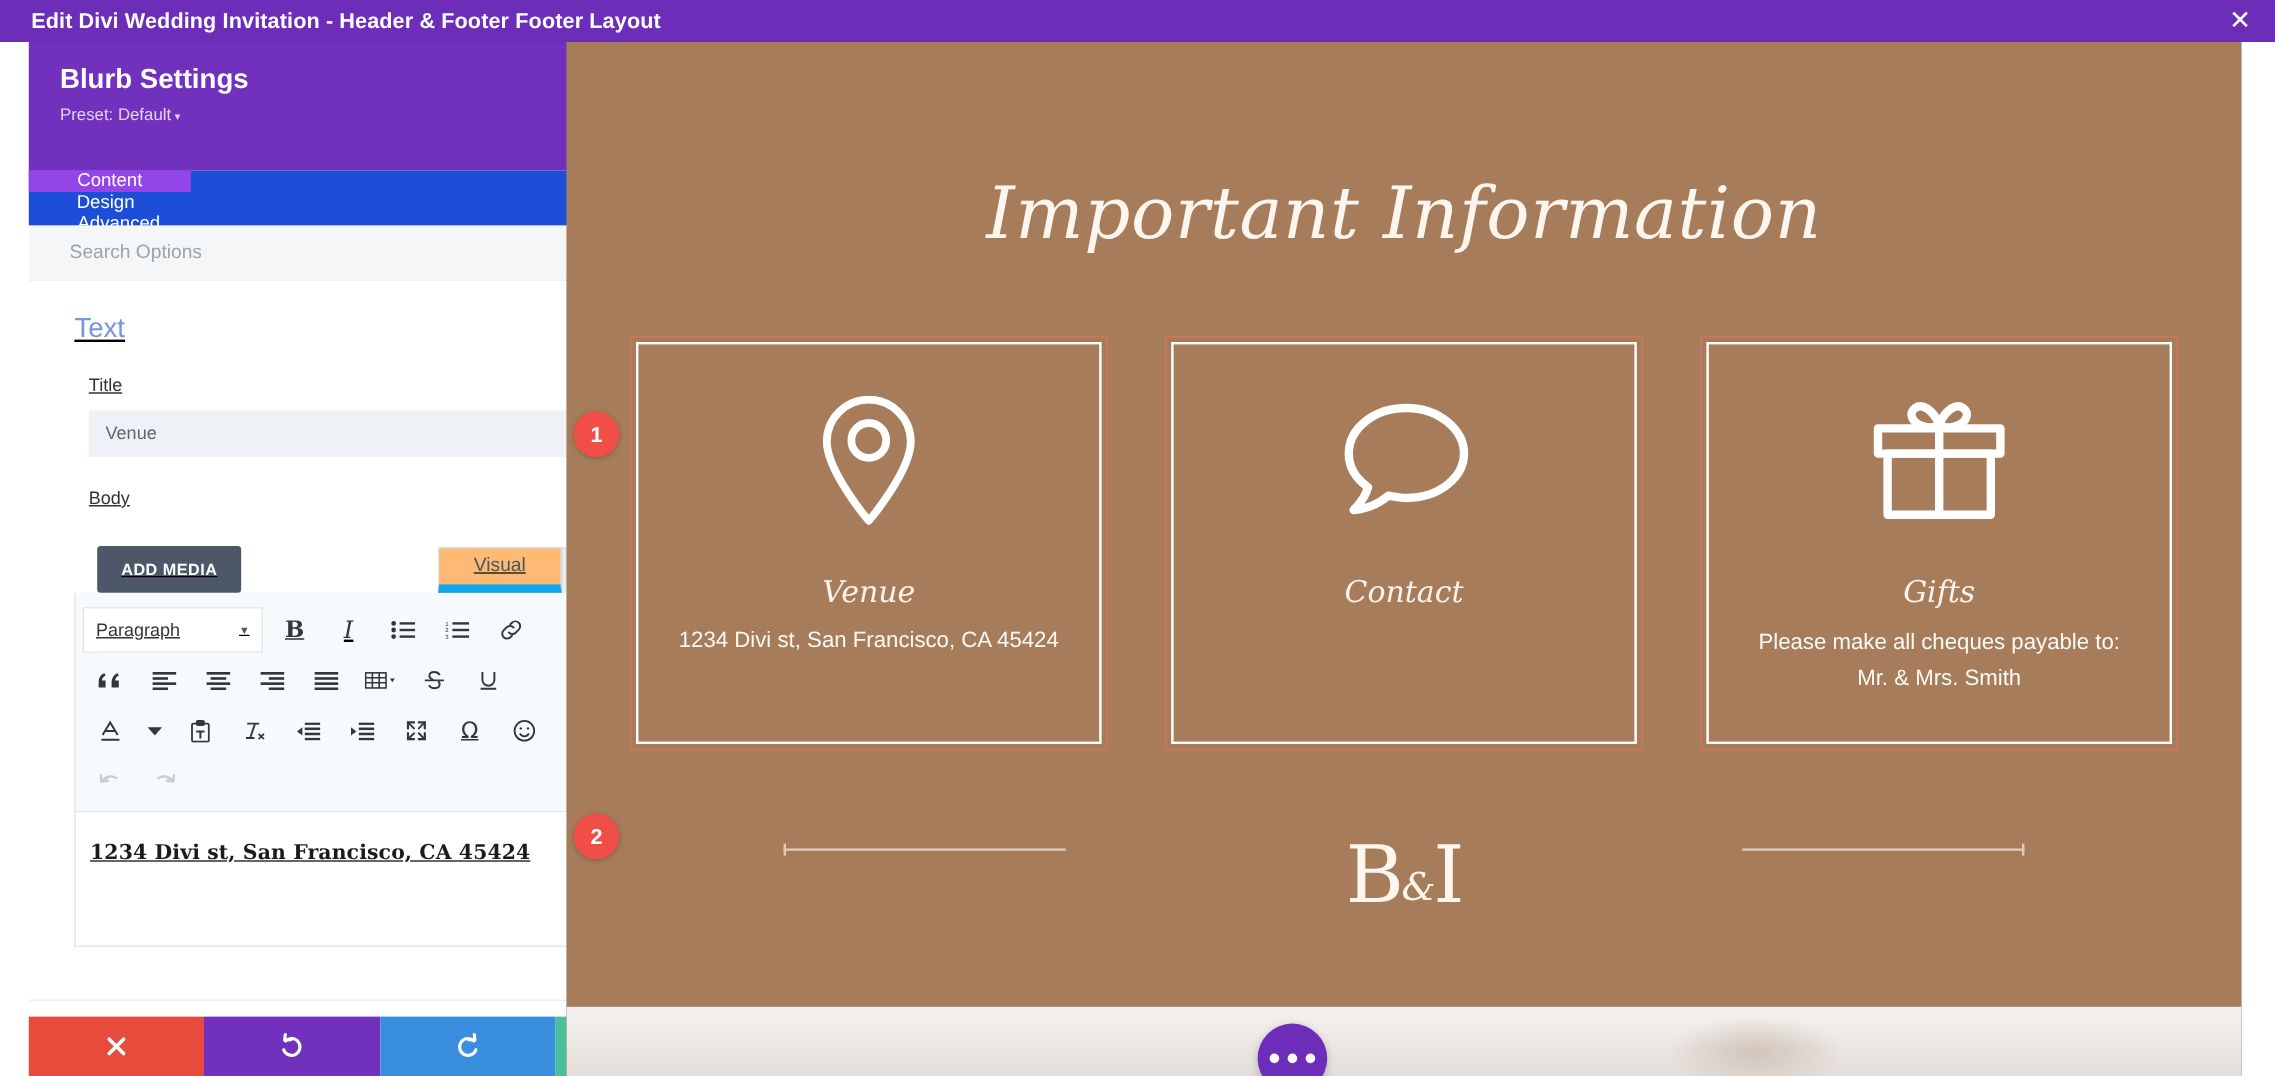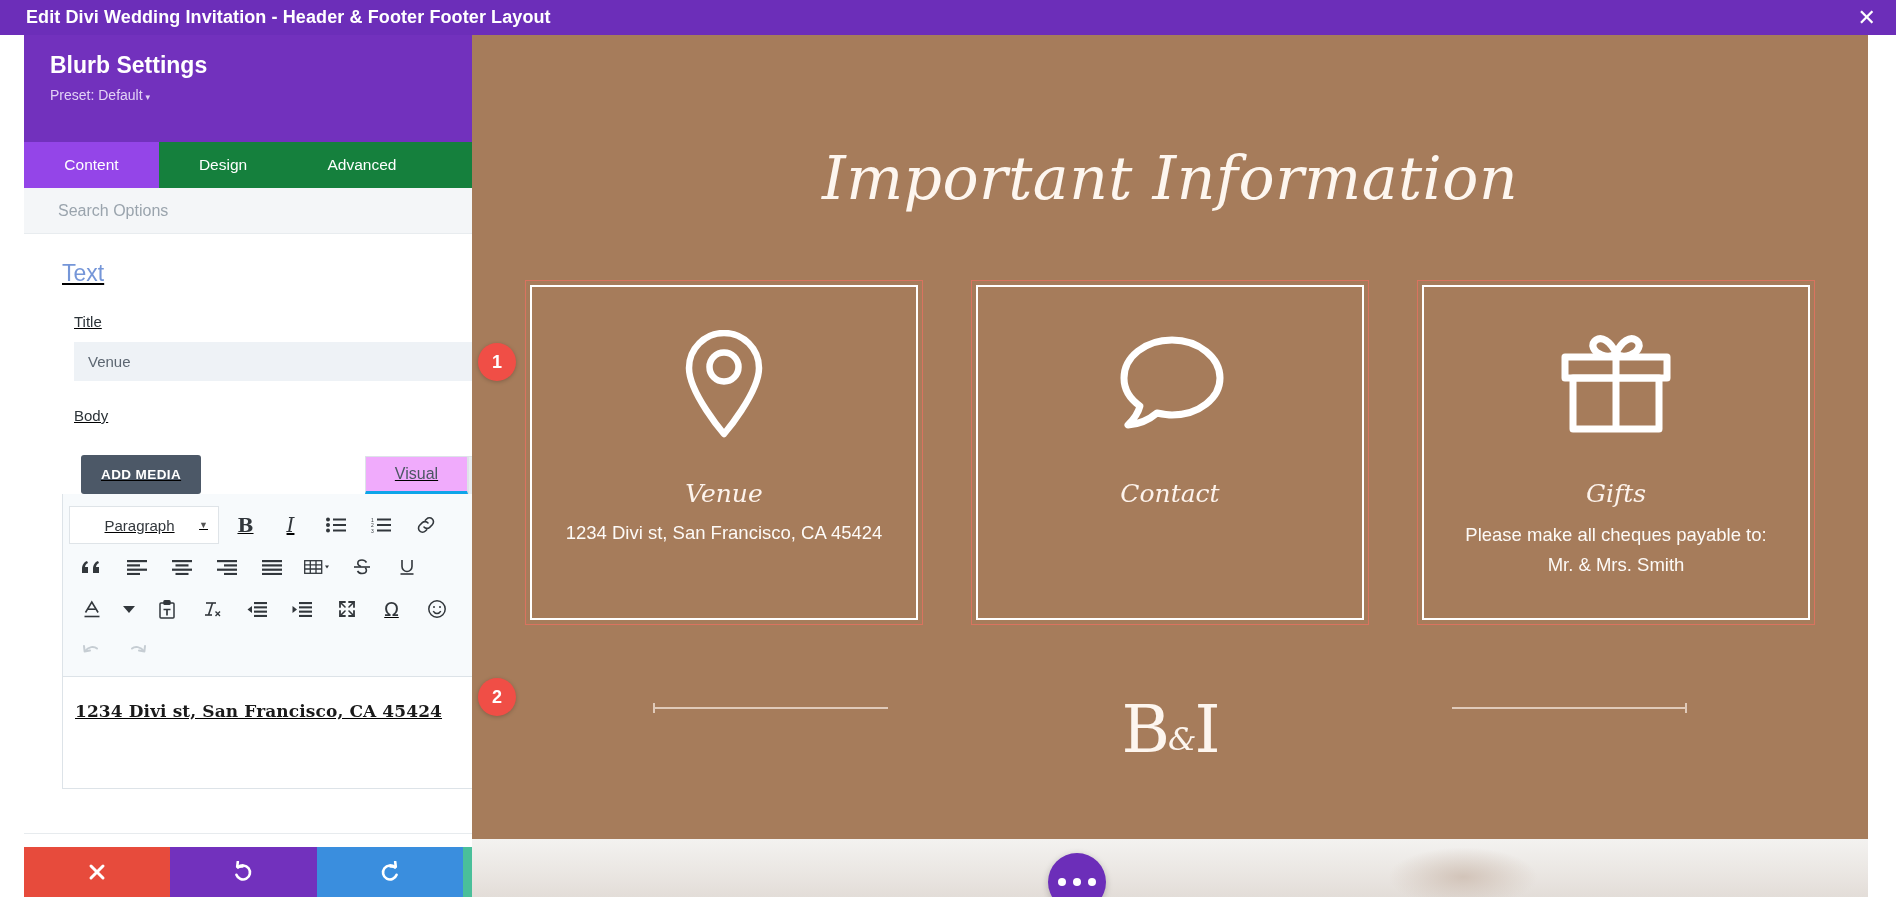--- a/index.html
+++ b/index.html
@@ -36,21 +36,21 @@
   }
   .panel-head { background: #7231bd; padding: 18px 26px 0 26px; height: 107px; position: relative; }
   .panel-head h1 { color:#fff; font-size: 23px; font-weight: bold; line-height: 1.1; }
   .panel-head .preset {
     color: #e2d2f5; font-size: 14px; margin-top: 9px; cursor: pointer;
   }
   .panel-head .preset .caret { font-size: 9px; margin-left: 3px; }
   .head-icons { position: absolute; right: 18px; top: 54px; display: flex; gap: 26px; align-items: center; }
   .head-icons .hicon { cursor: pointer; display:block; }
 
-  .tabs { display: flex; background: #15803d; height: 46px; }
+  .tabs { display: flex; background: #1d4ed8; height: 46px; flex-direction: column; }
   .tab {
     flex: 0 0 auto; color: #fff; font-size: 15.5px;
     display: flex; align-items: center; justify-content: center;
     cursor: pointer; padding: 0 22px;
   }
   .tab.active { background: #9445e8; font-weight: normal; }
   .tab[data-idx="0"] { width: 135px; padding: 0; }
   .tab[data-idx="1"] { width: 128px; padding: 0; }
   .tab[data-idx="2"] { width: 150px; padding: 0; }
 
@@ -95,38 +95,38 @@
   .addmedia {
     background: #4c5867; color: #fff; font-size: 13.5px; font-weight: bold;
     letter-spacing: .4px; padding: 12px 20px; border-radius: 3px; cursor: pointer;
   }
   .editor-tabs { display: flex; margin-left: auto; }
   .etab {
     width: 103px; height: 38px; display: flex; align-items: center; justify-content: center;
     font-size: 16px; color: #4b5663; cursor: pointer; background: #e8edf1;
     border: 1px solid #dde3e8; border-bottom: 0;
   }
-  .etab.active { background: #f0abfc; border-bottom: 3px solid #0ea5e9; position: relative; z-index: 2; }
+  .etab.active { background: #fdba74; border-bottom: 7px solid #0ea5e9; position: relative; z-index: 2; }
 
   .toolbar {
     background: #f7fafc; border: 1px solid #dde3e8; border-top: 0;
     padding: 10px 6px 4px 6px;
   }
   .trow { display: flex; align-items: center; gap: 0px; }
   .tbtn {
     width: 45px; height: 42px; display: flex; align-items: center; justify-content: center;
     cursor: pointer; color: #32373c; font-size: 18px;
   }
   .tbtn.disabled { color: #c6cdd3; }
   .selbox {
     width: 150px; height: 38px; background: #fff; border: 1px solid #dfe4e8;
     display: flex; align-items: center; padding: 0 10px; font-size: 15px;
     color: #32373c; margin-right: 4px; cursor: pointer;
   }
-  .selbox .lbl { flex: 1; text-align: center; }
+  .selbox .lbl { flex: 1; }
   .selbox .cv { font-size: 9px; color: #555; }
 
   .edit-area {
     border: 1px solid #dde3e8; border-top: 0; background: #fff;
     height: 112px; padding: 24px 12px;
   }
   .edit-area p {
     font-family: "DejaVu Serif", "Liberation Serif", serif;
     font-weight: bold; font-size: 17px; color: #1b1b1b; letter-spacing: .1px;
   }

